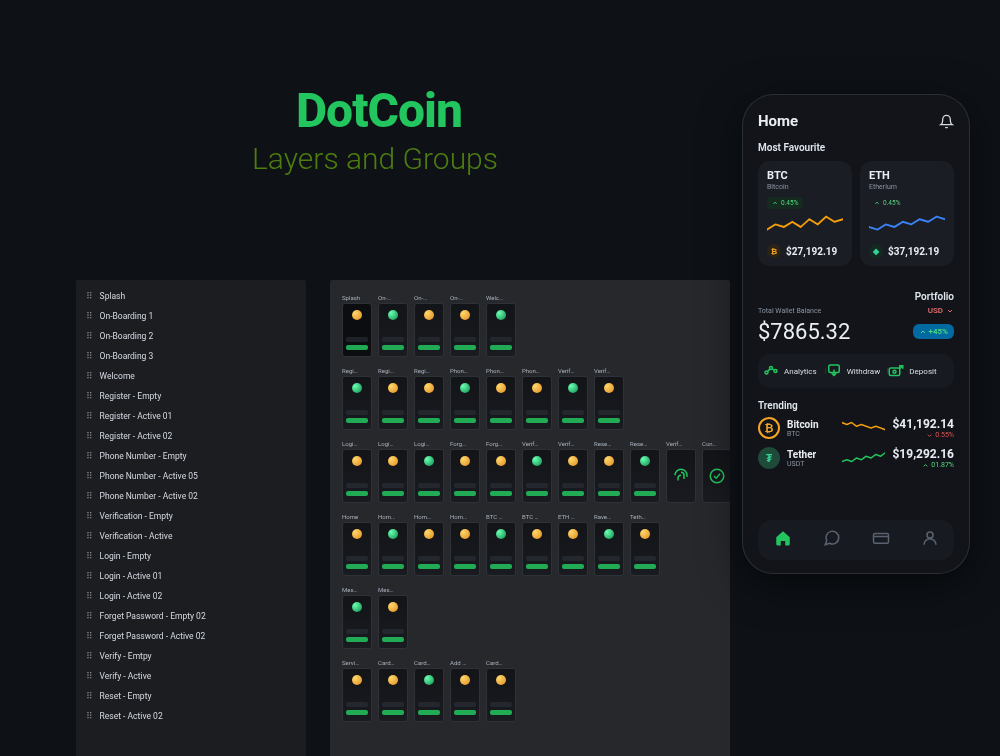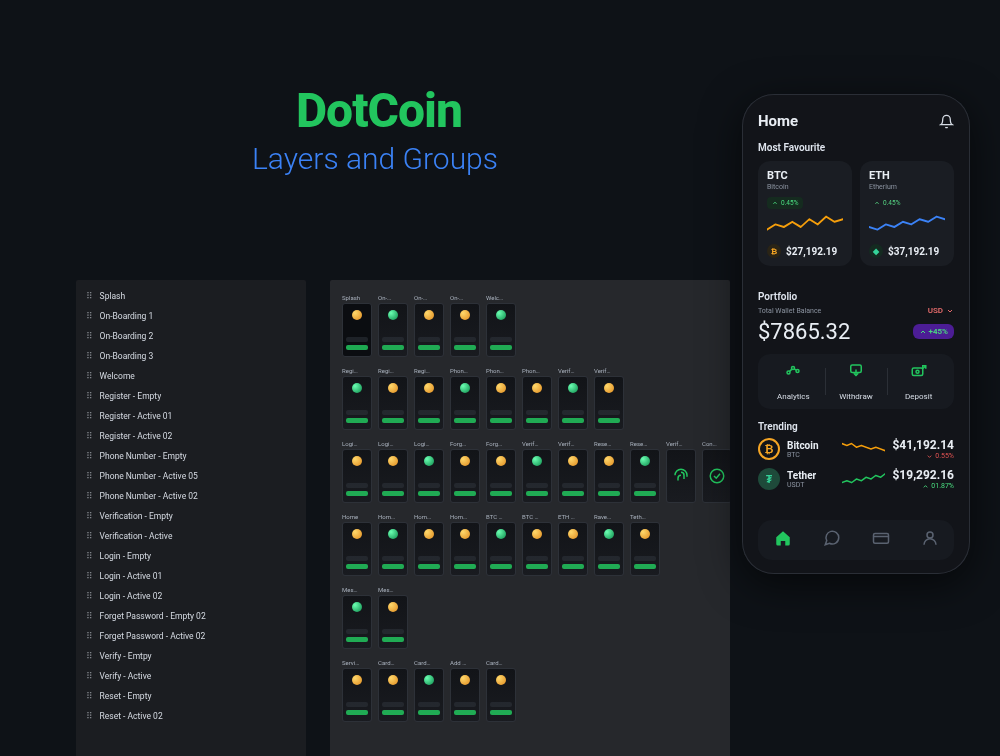--- a/index.html
+++ b/index.html
@@ -16,21 +16,21 @@
     --orange: #f59e0b;
   }
   * { box-sizing: border-box; margin:0; padding:0; }
   html,body{width:1000px;height:756px;overflow:hidden;background:var(--bg);font-family:-apple-system,BlinkMacSystemFont,'Segoe UI',Roboto,Helvetica,Arial,sans-serif;color:var(--text);}
   .stage{position:relative;width:1000px;height:756px;}
 
   
   .headline{position:absolute;top:82px;left:0;width:750px;text-align:center;}
   .headline .brand{font-size:48px;font-weight:800;color:var(--green);letter-spacing:-1px;margin-left:8px;}
   .headline .line1{font-size:30px;font-weight:700;color:var(--text);margin-top:8px;letter-spacing:0px;}
-  .headline .line2{font-size:30px;font-weight:300;color:#3b82f6;margin-top:2px;}
+  .headline .line2{font-size:30px;font-weight:300;color:#4d7c0f;margin-top:2px;}
 
   
   .layers{position:absolute;left:76px;top:280px;width:230px;height:480px;overflow:hidden;background:var(--panel);border-radius:2px;padding:6px 0;}
   .layer-row{display:flex;align-items:center;gap:8px;height:20px;padding:0 10px;font-size:8.5px;color:#d6dbe3;}
   .layer-row .drag{opacity:.55;font-size:9px;letter-spacing:-1px;}
 
   
   .board{position:absolute;left:330px;top:280px;width:400px;height:480px;background:#26282c;border-radius:2px;padding:14px 12px;overflow:hidden;}
   .thumb-row{display:flex;gap:6px;margin-bottom:10px;}
   .thumb{display:flex;flex-direction:column;gap:2px;width:30px;}
@@ -55,29 +55,29 @@
   .fav .name{font-size:7px;color:var(--text-dim);margin-top:1px;}
   .pct-badge{display:inline-flex;align-items:center;gap:3px;margin-top:5px;font-size:6.5px;background:#152b1f;color:#4ade80;padding:2px 5px;border-radius:4px;}
   .pct-badge.outline{background:transparent;color:#55d382;}
   .spark{width:100%;height:26px;margin-top:4px;}
   .fav .foot{display:flex;align-items:center;gap:5px;margin-top:4px;}
   .coin-ico{width:14px;height:14px;border-radius:50%;display:flex;align-items:center;justify-content:center;font-size:8px;font-weight:700;}
   .coin-ico.btc{background:#2a2416;color:#f5a524;}
   .coin-ico.eth{background:#142a20;color:#34d399;}
   .fav .price{font-size:10px;font-weight:700;}
 
-  .portfolio{margin-top:25px;}
+  .portfolio{margin-top:25px;text-align:right;}
   .port-row{display:flex;align-items:center;justify-content:space-between;margin-top:4px;}
   .port-lbl{font-size:7px;color:var(--text-dim);}
   .port-curr{display:inline-flex;align-items:center;gap:3px;font-size:8px;color:#e26a6a;font-weight:600;}
   .port-val{font-size:22px;font-weight:400;margin-top:0px;}
-  .port-change{display:inline-flex;align-items:center;justify-content:center;background:#4c1d95;color:#4ade80;font-size:8px;font-weight:600;padding:3px 6px;border-radius:6px;}
+  .port-change{display:inline-flex;align-items:center;justify-content:center;background:#0369a1;color:#4ade80;font-size:8px;font-weight:600;padding:3px 6px;border-radius:6px;}
 
   .actions{display:flex;margin-top:10px;background:#171a20;border-radius:12px;padding:8px 4px;}
-  .action{flex:1;display:flex;flex-direction:column;align-items:center;gap:12px;position:relative;}
+  .action{flex:1;display:flex;flex-direction:row;align-items:center;gap:4px;position:relative;}
   .action+.action::before{content:"";position:absolute;left:0;top:6px;bottom:6px;width:1px;background:var(--divider);}
   .action .ico{width:18px;height:18px;display:flex;align-items:center;justify-content:center;color:var(--green);}
   .action .albl{font-size:8px;color:#d7dde6;}
 
   .trend-list{margin-top:6px;display:flex;flex-direction:column;gap:8px;}
   .trend{display:flex;align-items:center;gap:7px;}
   .trend .tico{width:22px;height:22px;border-radius:50%;display:flex;align-items:center;justify-content:center;}
   .trend .tico.btc{border:2px solid #f5a524;color:#f5a524;font-size:11px;font-weight:700;}
   .trend .tico.usdt{background:#1e4a3a;color:#34d399;font-size:10px;font-weight:700;}
   .trend .tmeta{display:flex;flex-direction:column;min-width:48px;}

